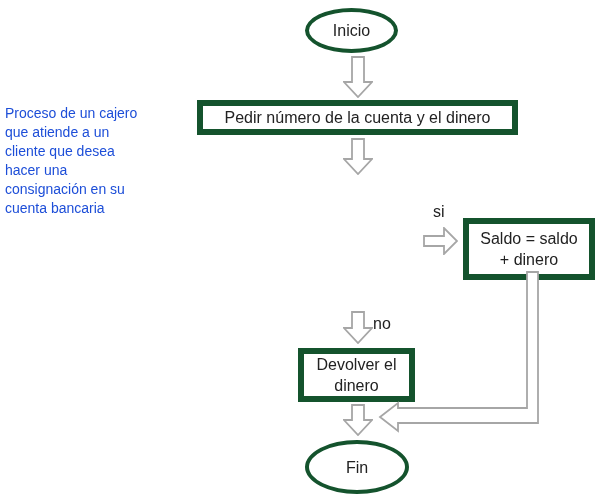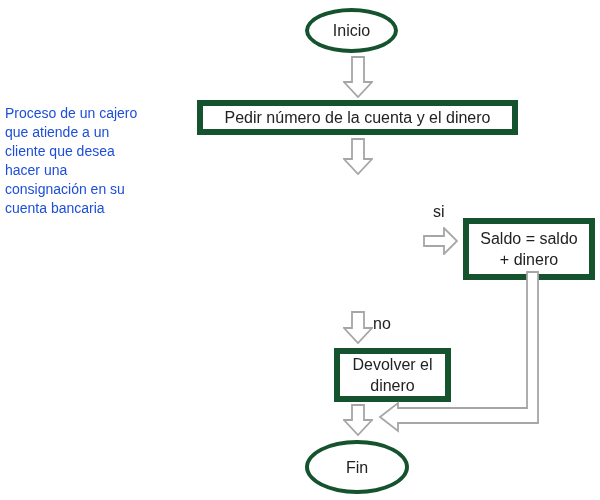--- a/index.html
+++ b/index.html
@@ -127,21 +127,21 @@
 
   <div class="node rect" style="left:463px; top:218px; width:132px; height:62px;">Saldo = saldo
 + dinero</div>
 
   <svg class="arrow" style="left:343px; top:311px;" width="30" height="33" viewBox="0 0 30 33">
     <path d="M9,1 L21,1 L21,17 L29,17 L15,32 L1,17 L9,17 Z"></path>
   </svg>
 
   <div class="branch-label" style="left:373px; top:315px;">no</div>
 
-  <div class="node rect" style="left:298px; top:348px; width:117px; height:54px;margin-left:36px;">Devolver el
+  <div class="node rect" style="left:298px; top:348px; width:117px; height:54px;">Devolver el
 dinero</div>
 
   <svg class="arrow" style="left:343px; top:404px;" width="30" height="32" viewBox="0 0 30 32">
     <path d="M9,1 L21,1 L21,16 L29,16 L15,31 L1,16 L9,16 Z"></path>
   </svg>
 
   <svg class="arrow" style="left:378px; top:268px;" width="162" height="172" viewBox="0 0 162 172">
     <path d="M149,4 L160,4 L160,155 L20,155 L20,163 L2,149 L20,135 L20,140 L149,140 Z"></path>
   </svg>
 

